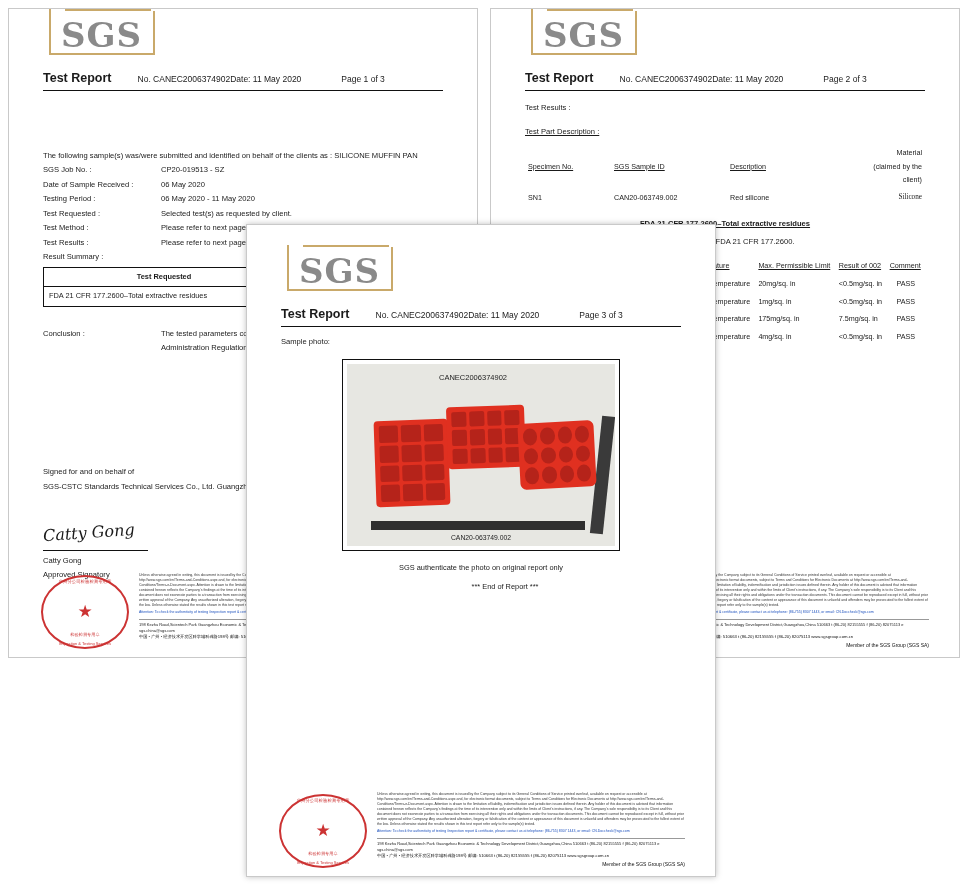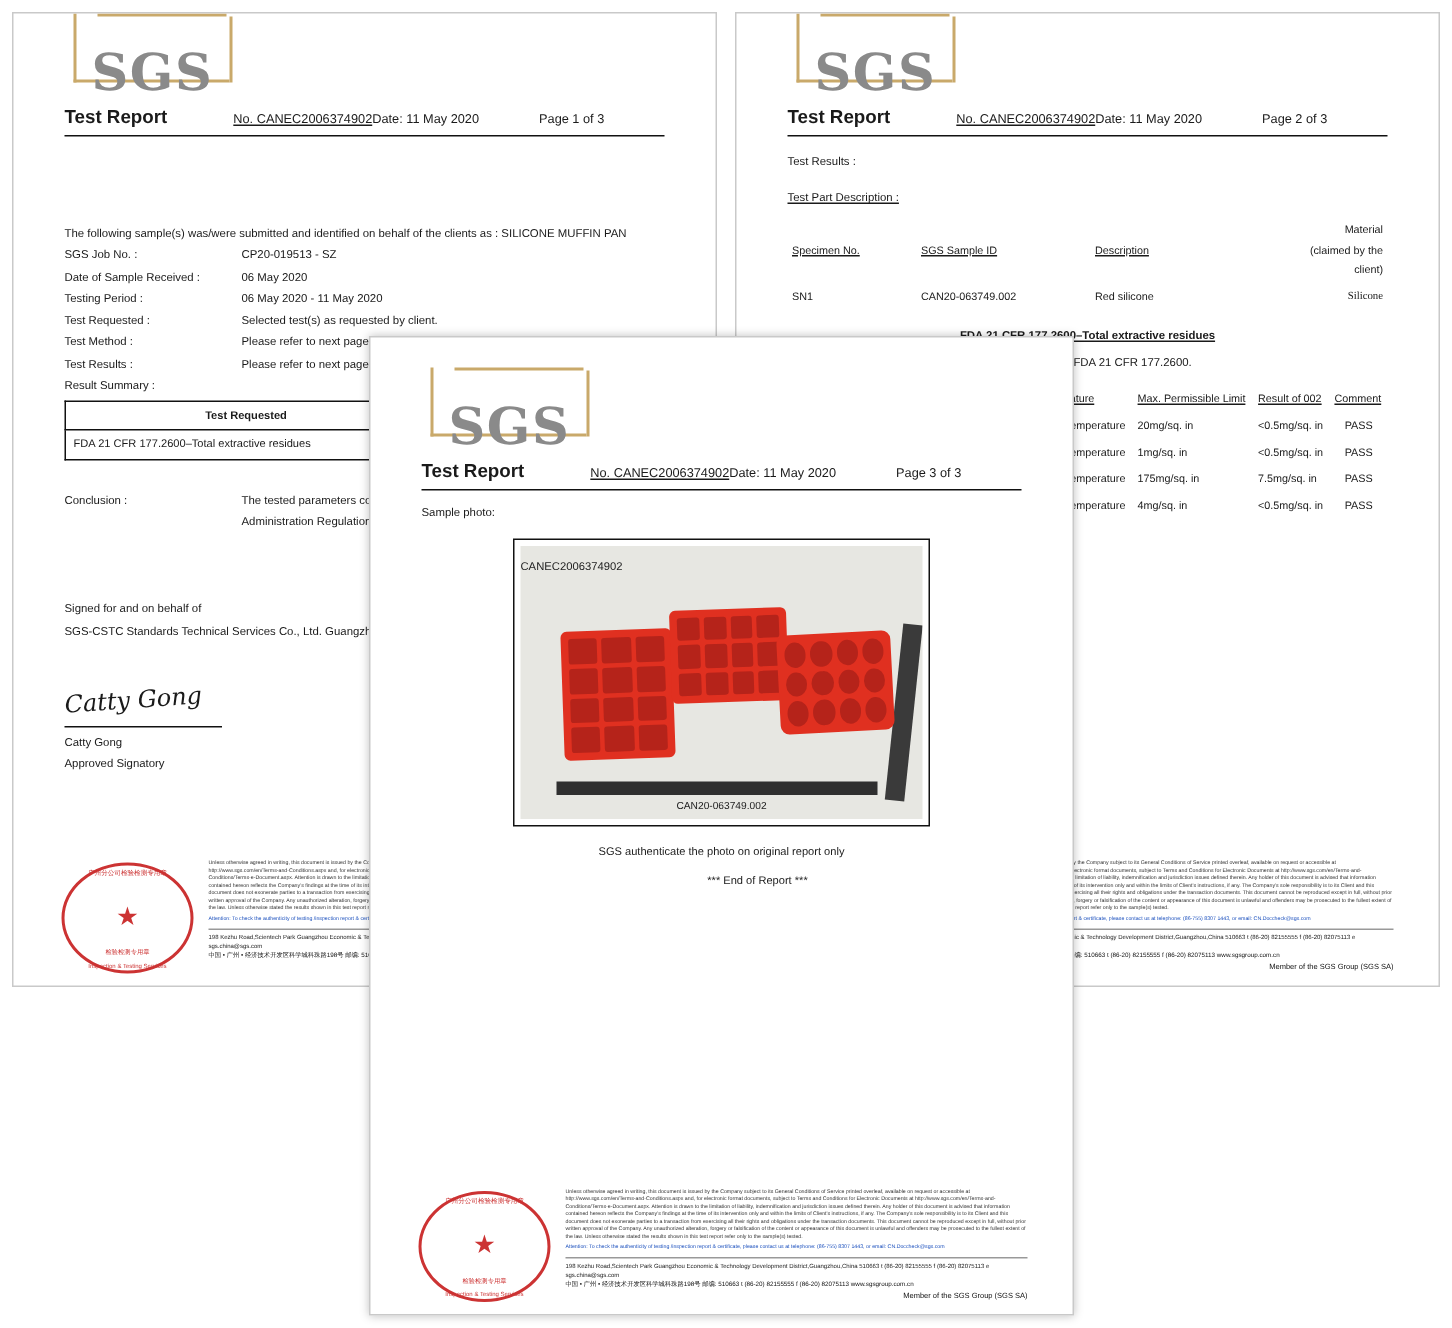--- a/index.html
+++ b/index.html
@@ -14,35 +14,35 @@
   }
   #page1{left:8px;top:8px;width:470px;height:650px;}
   #page2{left:490px;top:8px;width:470px;height:650px;}
   #page3{left:246px;top:224px;width:470px;height:653px;
          box-shadow:0 0 6px rgba(0,0,0,.25);}
   
   .logo{position:relative;height:56px;}
   .logo .sgs{
     font-family:"DejaVu Serif", serif;
     font-weight:bold;font-size:34px;letter-spacing:1px;color:#8a8a8a;
-    position:absolute;left:52px;top:20px;
+    position:absolute;left:52px;top:6px;
   }
   .logo .bar-v{
     position:absolute;background:#c9a96a;
   }
   .logo .l1{left:40px;top:0px;width:1.5px;height:46px;}
   .logo .l2{left:40px;top:44px;width:104px;height:1.5px;}
   .logo .l3{left:144px;top:2px;width:1.5px;height:44px;}
   .logo .l4{left:56px;top:0px;width:86px;height:1.5px;}
   
   .hdr{
     display:flex;align-items:baseline;padding:0 34px;margin-top:6px;text-align:center;
   }
   .hdr .title{font-size:12.5px;font-weight:bold;}
-  .hdr .no{font-size:8.5px;margin-left:44px;text-decoration:underline;}
+  .hdr .no{font-size:8.5px;margin-left:26px;}
   .hdr .date{font-size:8.5px;}
   .hdr .pg{font-size:8.5px;margin-left:40px;}
   .rule{height:1px;background:#111;margin:5px 34px 0 34px;}
   .body{padding:0 34px;font-size:7.6px;line-height:1.9;}
   .row{display:flex;}
   .row .lbl{width:118px;flex:none;}
   .row .val{flex:1;}
   .gap{height:10px;}
   .ul{text-decoration:underline;}
   .b{font-weight:bold;text-align:center;}
@@ -56,21 +56,21 @@
   .cell-c{text-align:center;}
   
   .sig{font-family:"DejaVu Serif", serif;font-style:italic;font-size:16px;
        transform:rotate(-4deg);display:inline-block;}
   .sigline{width:105px;height:1px;background:#111;margin:1px 0 3px 0;}
   
   .photo-wrap{margin:10px auto 0 auto;width:268px;border:1px solid #111;padding:4px;background:#fff;}
   .photo{
     background:#e7e7e2;height:182px;position:relative;overflow:hidden;
   }
-  .photo .capTop{position:absolute;top:9px;left:0;right:16px;text-align:left;font-size:7.5px;color:#222;}
+  .photo .capTop{position:absolute;top:9px;left:0;right:16px;text-align:center;font-size:7.5px;color:#222;}
   .photo .capBot{position:absolute;bottom:5px;left:0;right:0;text-align:center;font-size:6.8px;color:#222;}
   .pan{position:absolute;background:#e03020;border-radius:4px;}
   .pan.sq{left:28px;top:56px;width:74px;height:86px;transform:rotate(-2deg);}
   .pan.sq2{left:100px;top:42px;width:78px;height:62px;transform:rotate(-2deg);}
   .pan.rd{left:172px;top:58px;width:76px;height:66px;border-radius:6px;transform:rotate(-3deg);}
   .cellgrid{position:absolute;inset:5px;display:grid;gap:3px;}
   .cellgrid div{background:#b5231a;border-radius:2px;}
   .cellgrid.r{border-radius:50%;}
   .cellgrid.r div{border-radius:50%;}
   .ruler{position:absolute;right:6px;top:52px;width:13px;height:118px;
@@ -154,21 +154,21 @@
             <td>FDA 21 CFR 177.2600–Total extractive residues</td>
           </tr>
     </tbody>
       </table>
     <div class="row" style="margin-top:20px;">
       <span class="lbl">Conclusion :</span>
       <span class="val">The tested parameters comply with the requirement of US Food and Drug Administration Regulation 21 CFR 177.2600.</span>
     </div>
   </div>
 
-  <div class="body" style="margin-top:44px;">
+  <div class="body" style="margin-top:110px;">
     <div>Signed for and on behalf of</div>
     <div>SGS-CSTC Standards Technical Services Co., Ltd. Guangzhou Branch</div>
     <div style="height:24px;"></div>
     <div class="sig">Catty Gong</div>
     <div class="sigline"></div>
     <div>Catty Gong</div>
     <div>Approved Signatory</div>
   </div>
 
   <div class="footer">

